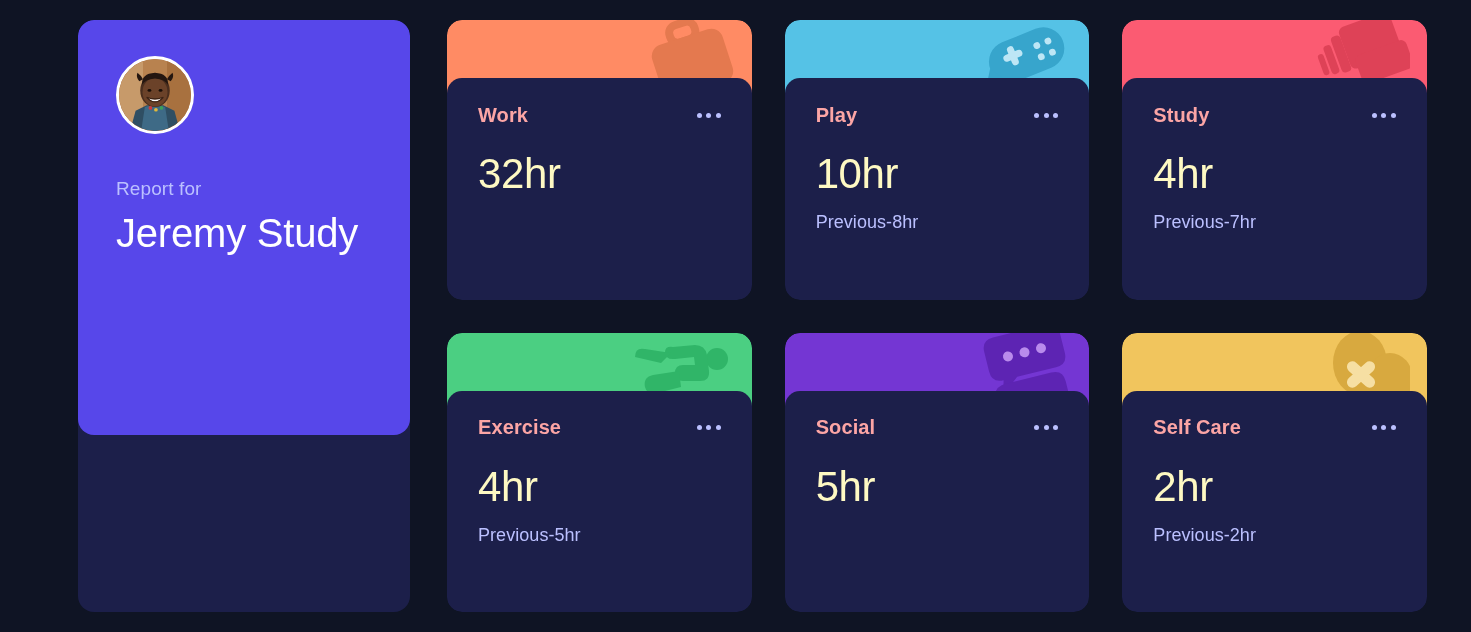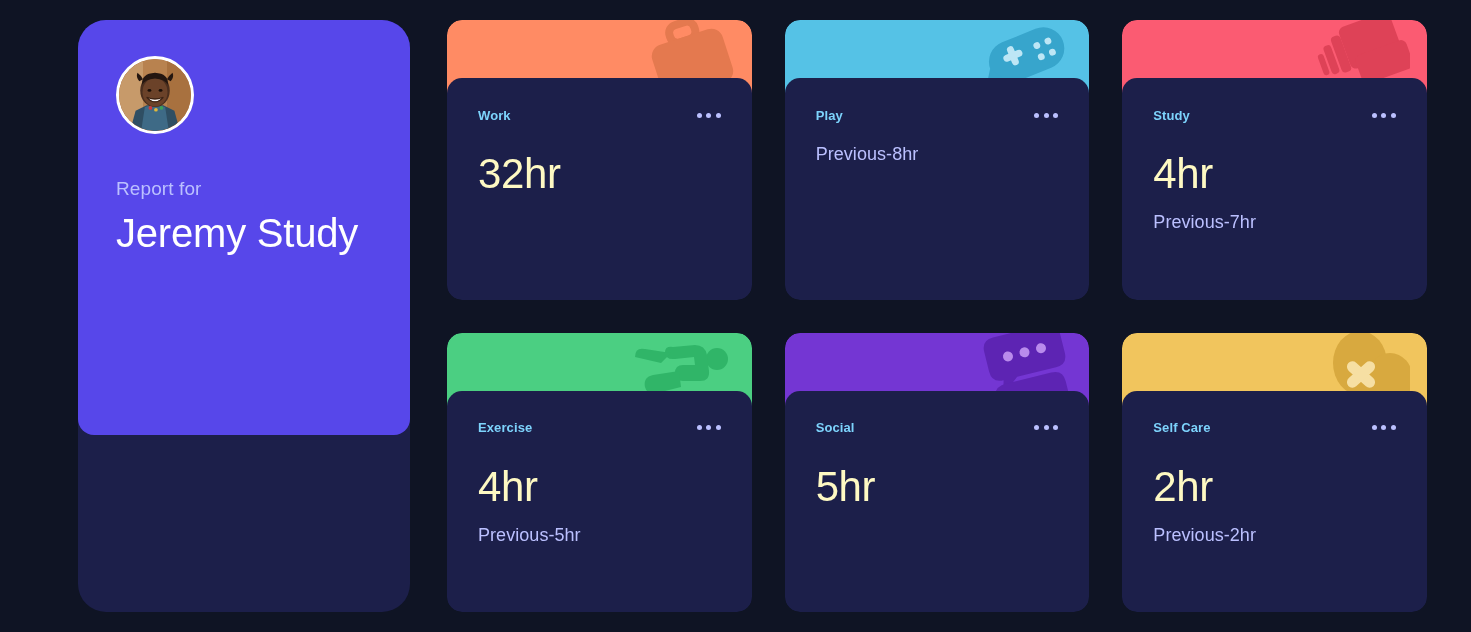--- a/index.html
+++ b/index.html
@@ -25,21 +25,21 @@
     padding: 20px 44px 14px 78px;
     display: flex;
     gap: 37px;
   }
 
   
   .sidebar {
     width: 332px;
     flex: 0 0 332px;
     background: #1C1F4A;
-    border-radius: 28px;
+    border-radius: 16px;
     display: flex;
     flex-direction: column;
     overflow: hidden;
     height: 592px;
   }
 
   .profile-card {
     background: #5747EA;
     border-radius: 16px;
     padding: 36px 38px 34px 38px;
@@ -142,23 +142,23 @@
   }
 
   .card-top-row {
     display: flex;
     align-items: center;
     justify-content: space-between;
     height: 24px;
   }
 
   .card-title {
-    font-size: 13px;
+    font-size: 20px;
     font-weight: 700;
-    color: #7dd3fc;
+    color: #fca5a5;
     letter-spacing: 0.1px;
   }
 
   .ellipsis-icon {
     display: flex;
     align-items: center;
     gap: 4.5px;
     background: none;
     border: 0;
     padding: 5px 0 5px 10px;
@@ -274,20 +274,21 @@
       </div>
       <div class="card-body">
         <div class="card-top-row">
           <span class="card-title">Play</span>
           <button class="ellipsis-icon">
               <i></i>
               <i></i>
               <i></i>
             </button>
         </div>
+        <div class="card-hours">10hr</div>
         <div class="card-previous">Previous-8hr</div>
       </div>
     </article>
 
     <article class="card">
       <div class="card-header" style="background: rgb(251, 91, 114);">
         <svg class="card-icon" width="96" height="84" viewBox="0 0 96 84" style="fill: rgb(222, 66, 87);">
           <g transform="rotate(-20 48 42)">
             <rect x="34" y="8" width="54" height="44" rx="6"></rect>
             <rect x="24" y="14" width="10" height="38" rx="4"></rect>

